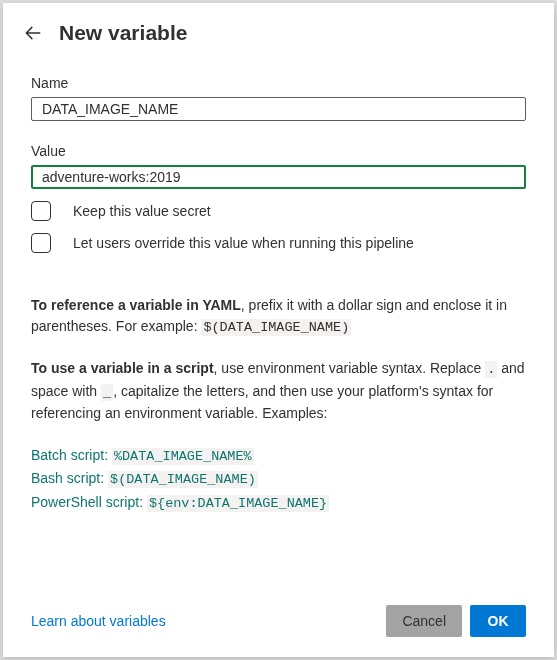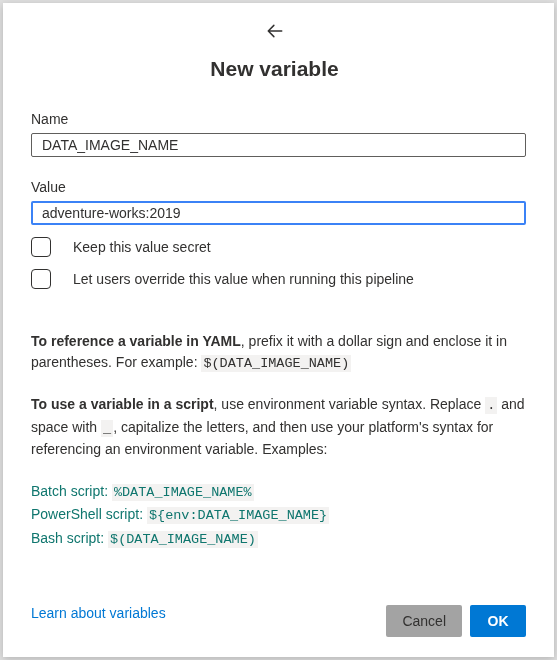--- a/index.html
+++ b/index.html
@@ -22,21 +22,20 @@
       box-shadow: 0 2px 8px rgba(0,0,0,0.2);
       display: flex;
       flex-direction: column;
       position: relative;
     }
     .header {
       display: flex;
       align-items: center;
       padding: 18px 28px 12px 20px;
       gap: 16px;
-      flex-direction: column;
     }
     .back-arrow {
       width: 20px;
       height: 20px;
       display: flex;
       align-items: center;
       justify-content: center;
       cursor: pointer;
       color: #323130;
     }
@@ -61,21 +60,21 @@
       height: 24px;
       padding: 6px 10px;
       font-size: 14px;
       font-family: inherit;
       border: 1px solid #605e5c;
       border-radius: 2px;
       color: #323130;
       outline: none;
     }
     .text-input.focused {
-      border: 2px solid #3b82f6;
+      border: 2px solid #15803d;
       padding: 5px 9px;
     }
     .field-group {
       margin-bottom: 22px;
     }
     .checkbox-row {
       display: flex;
       align-items: center;
       gap: 10px;
       margin-top: 12px;
@@ -112,20 +111,21 @@
       padding: 1px 2px;
       font-size: 13.5px;
     }
     .script-line {
       font-size: 14px;
       color: #0f766e;
       line-height: 1.6;
     }
     .footer {
       display: flex;
+      align-items: center;
       justify-content: space-between;
       padding: 16px 28px 20px 28px;
     }
     .learn-link {
       color: #0078d4;
       font-size: 14px;
       text-decoration: none;
       cursor: pointer;
     }
     .button-group {
@@ -193,24 +193,24 @@
       </p>
 
       <p class="help-para">
         <b>To use a variable in a script</b><span>, use environment variable syntax. Replace </span><code>.</code><span> and space with </span><code>_</code><span>, capitalize the letters, and then use your platform's syntax for referencing an environment variable. Examples:</span>
       </p>
 
       <div class="script-line">
         <span>Batch script: </span><code>%DATA_IMAGE_NAME%</code>
       </div>
       <div class="script-line">
-        <span>PowerShell script: </span><code>${env:DATA_IMAGE_NAME}</code>
+        <span>Bash script: </span><code>$(DATA_IMAGE_NAME)</code>
       </div>
       <div class="script-line">
-        <span>Bash script: </span><code>$(DATA_IMAGE_NAME)</code>
+        <span>PowerShell script: </span><code>${env:DATA_IMAGE_NAME}</code>
       </div>
     </div>
   </div>
 
   <div class="footer">
     <a class="learn-link">Learn about variables</a>
     <div class="button-group">
       <button class="btn btn-secondary">Cancel</button>
       <button class="btn btn-primary">OK</button>
     </div>

